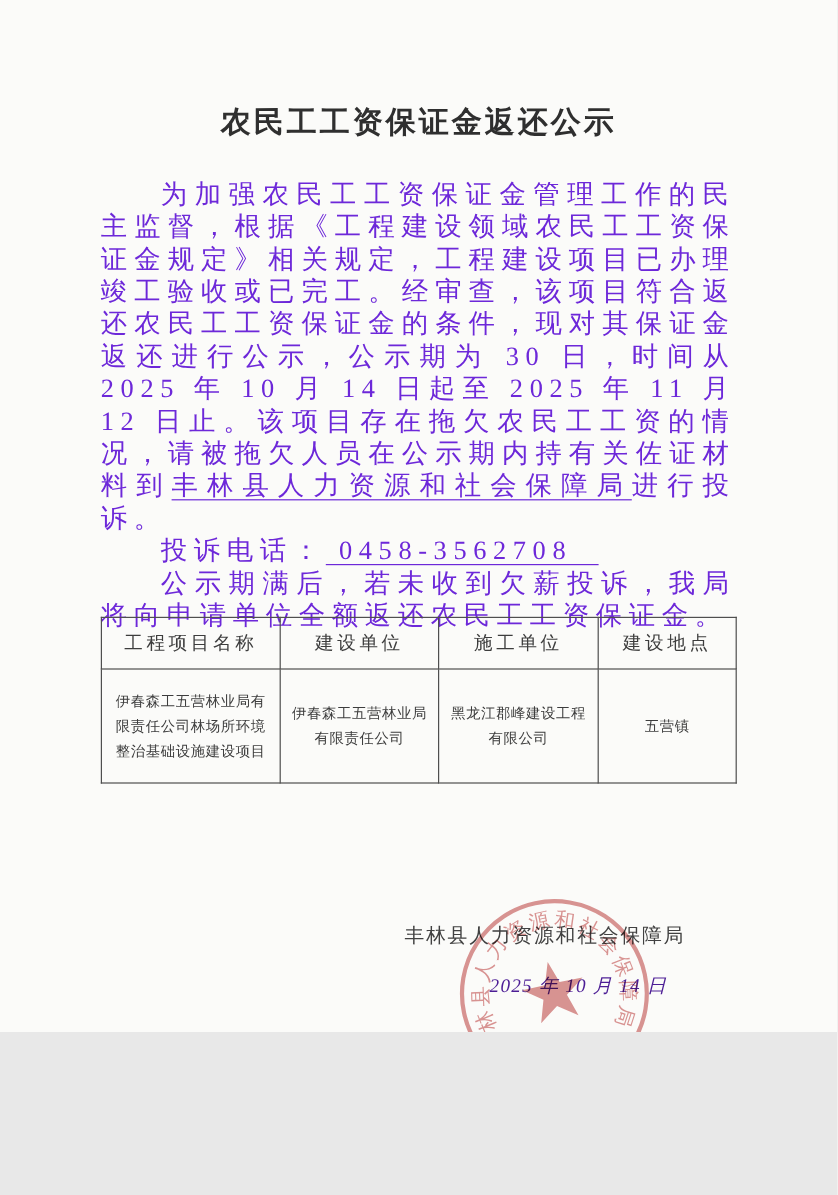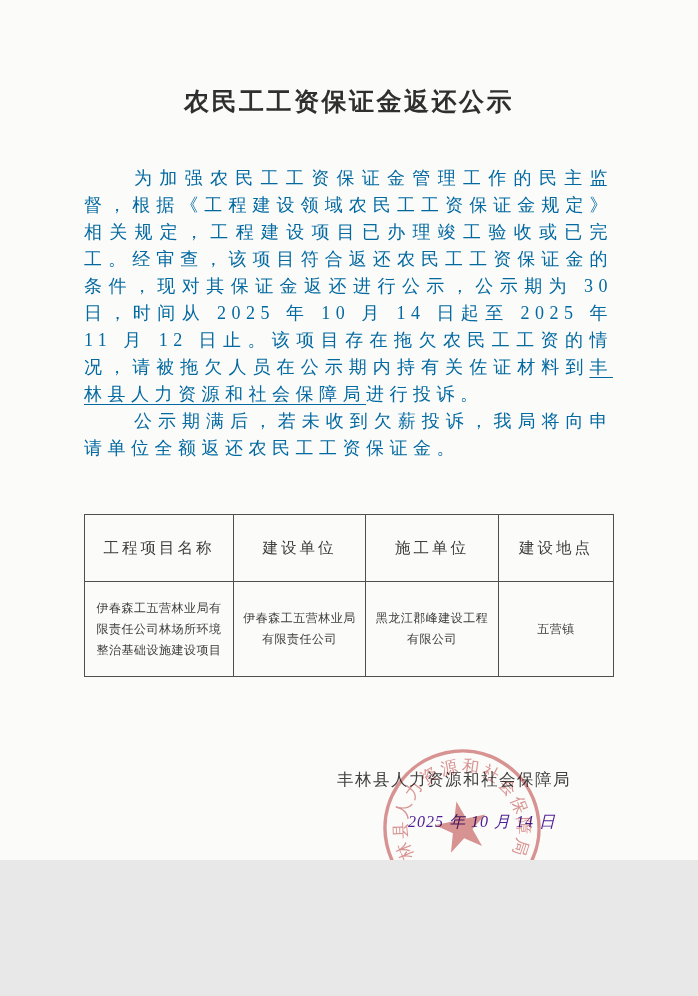--- a/index.html
+++ b/index.html
@@ -12,39 +12,39 @@
     font-family:"Liberation Serif","DejaVu Serif",serif;
     color:#414141;
   }
   .doc-title {
     position:absolute; top:85px; left:0; width:100%;
     text-align:center;
     font-size:25px; font-weight:bold; letter-spacing:2.5px;
     color:#2f2f2f;
   }
   .doc-body {
-    position:absolute; left:84px; top:165px; width:529px;
-    font-size:18px; line-height:27px; letter-spacing:5.5px;
-    text-align:justify; color:#0369a1;
+    position:absolute; left:84px; top:148px; width:529px;
+    font-size:22px; line-height:27px; letter-spacing:5.5px;
+    text-align:justify; color:#6d28d9;
   }
   .doc-body p { margin:0; text-indent:50px; }
   .u { text-decoration:underline; text-underline-offset:4px; text-decoration-thickness:1px; }
   table.doc-table {
     position:absolute; left:84px; top:514px; width:529px;
     border-collapse:collapse; table-layout:fixed;
     color:#3d3d3d; background:transparent;
   }
   .doc-table th, .doc-table td {
     border:1.5px solid #4f4f4f;
     text-align:center; vertical-align:middle;
     overflow:hidden;
   }
   .doc-table th {
     font-weight:normal; font-size:15.5px; letter-spacing:3px;
-    height:38px; padding:14px 2px;
+    height:38px; padding:2px 2px;
   }
   .doc-table td {
     font-size:12px; line-height:21px; letter-spacing:0.5px;
     height:86px; padding:4px 6px;
   }
   .sig-agency {
     position:absolute; left:337px; top:769px;
     font-size:16.5px; letter-spacing:1.5px; color:#414141;
     white-space:nowrap;
   }
@@ -63,20 +63,21 @@
 </style>
 </head>
 <body>
 
 <div class="page">
 
   <div class="doc-title">农民工工资保证金返还公示</div>
 
   <div class="doc-body">
       <p><span>为加强农民工工资保证金管理工作的民主监督，根据《工程建设领域农民工工资保证金规定》相关规定，工程建设项目已办理竣工验收或已完工。经审查，该项目符合返还农民工工资保证金的条件，现对其保证金返还进行公示，公示期为 30 日，时间从 2025 年 10 月 14 日起至 2025 年 11 月 12 日止。该项目存在拖欠农民工工资的情况，请被拖欠人员在公示期内持有关佐证材料到</span><span class="u">丰林县人力资源和社会保障局</span><span>进行投诉。</span></p>
+      <p><span>投诉电话：</span><span class="u">&nbsp;0458-3562708&nbsp;&nbsp;</span></p>
       <p><span>公示期满后，若未收到欠薪投诉，我局将向申请单位全额返还农民工工资保证金。</span></p>
     </div>
 
   <table class="doc-table">
     <colgroup>
         <col style="width: 149px;">
         <col style="width: 132px;">
         <col style="width: 133px;">
         <col style="width: 115px;">
       </colgroup>

